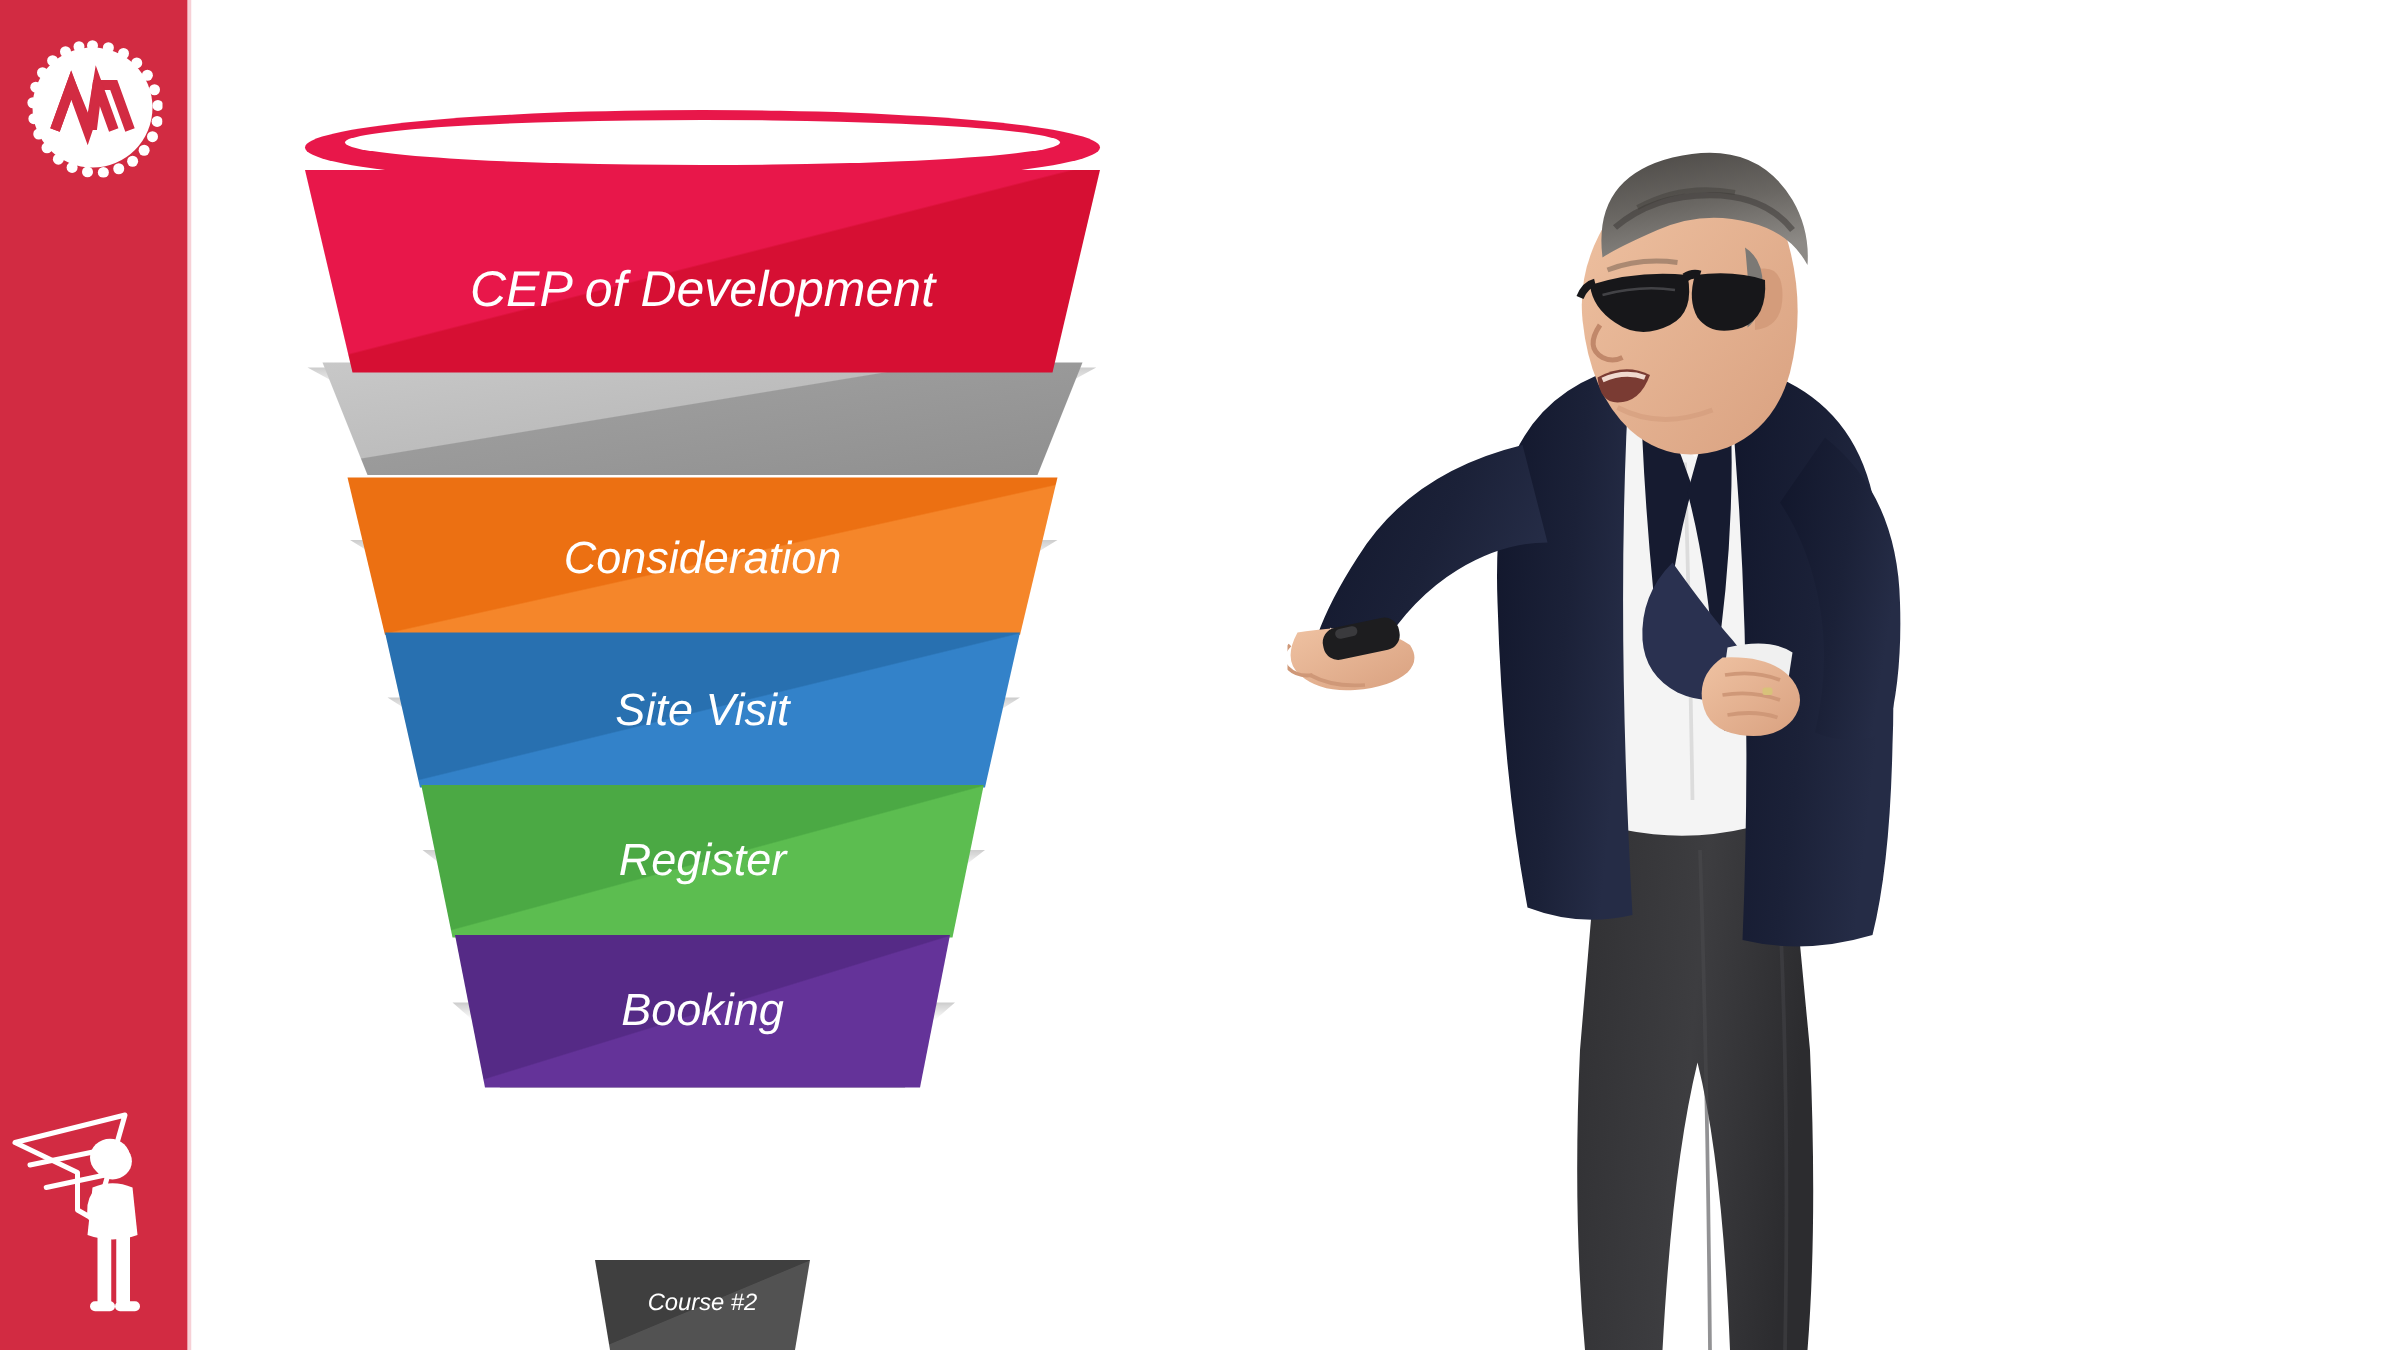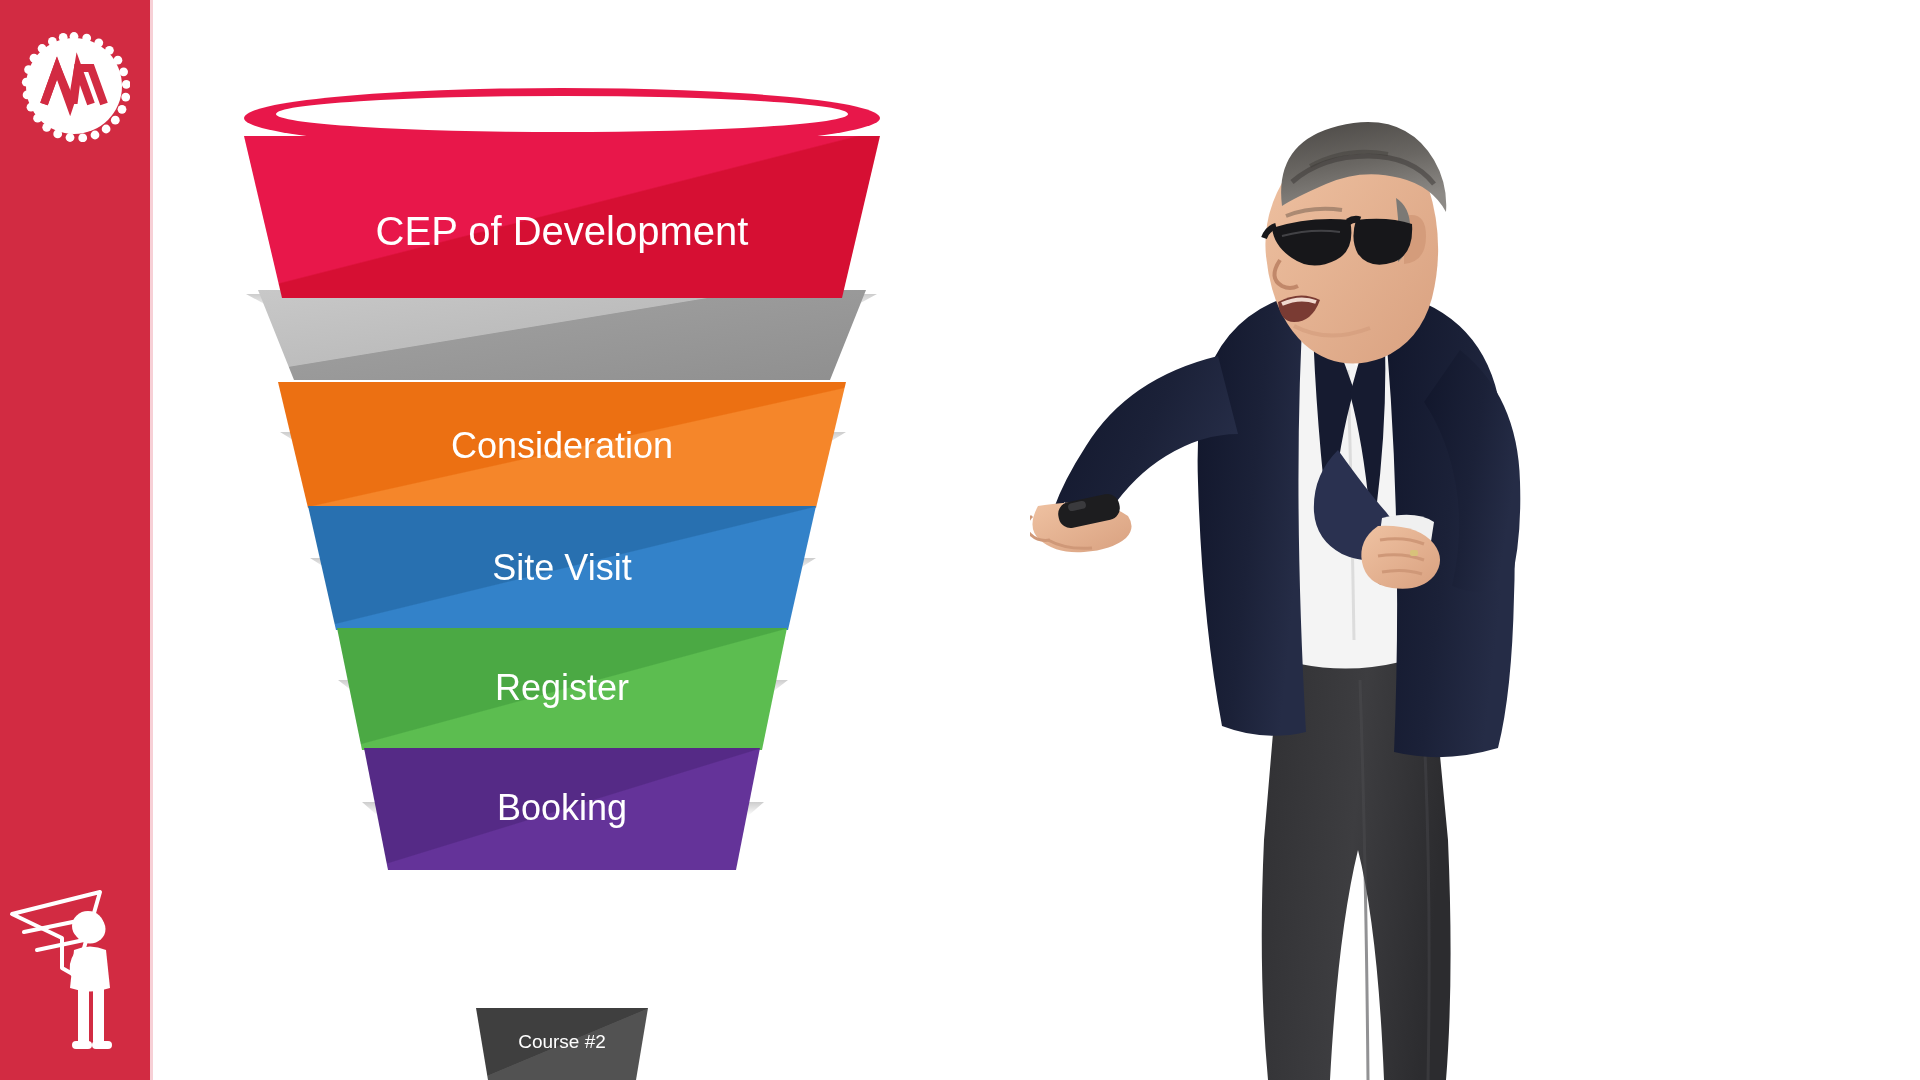--- a/index.html
+++ b/index.html
@@ -1,17 +1,17 @@
 <!DOCTYPE html>
 <html><head>
 <meta charset="utf-8">
 <style>
   html,body{margin:0;padding:0;background:#ffffff;}
   body{width:1920px;height:1080px;overflow:hidden;font-family:"Liberation Sans",sans-serif;}
-  #stage{position:relative;width:1920px;height:1080px;background:#ffffff;}
+  #stage{position:relative;width:1920px;height:1080px;background:#ffffff;font-style:italic;}
 
   
   .sidebar{position:absolute;left:0;top:0;width:150px;height:1080px;background:#d22b42;}
   .sidebar-edge{position:absolute;left:150px;top:0;width:3px;height:1080px;background:#f0a9b4;opacity:.55;}
 
   .logo-badge{position:absolute;left:18px;top:30px;width:112px;height:112px;}
   .logo-badge svg{display:block;width:112px;height:112px;}
 
   .funnel-person-icon{position:absolute;left:4px;top:880px;width:140px;height:180px;}
   .funnel-person-icon svg{display:block;width:140px;height:180px;}

